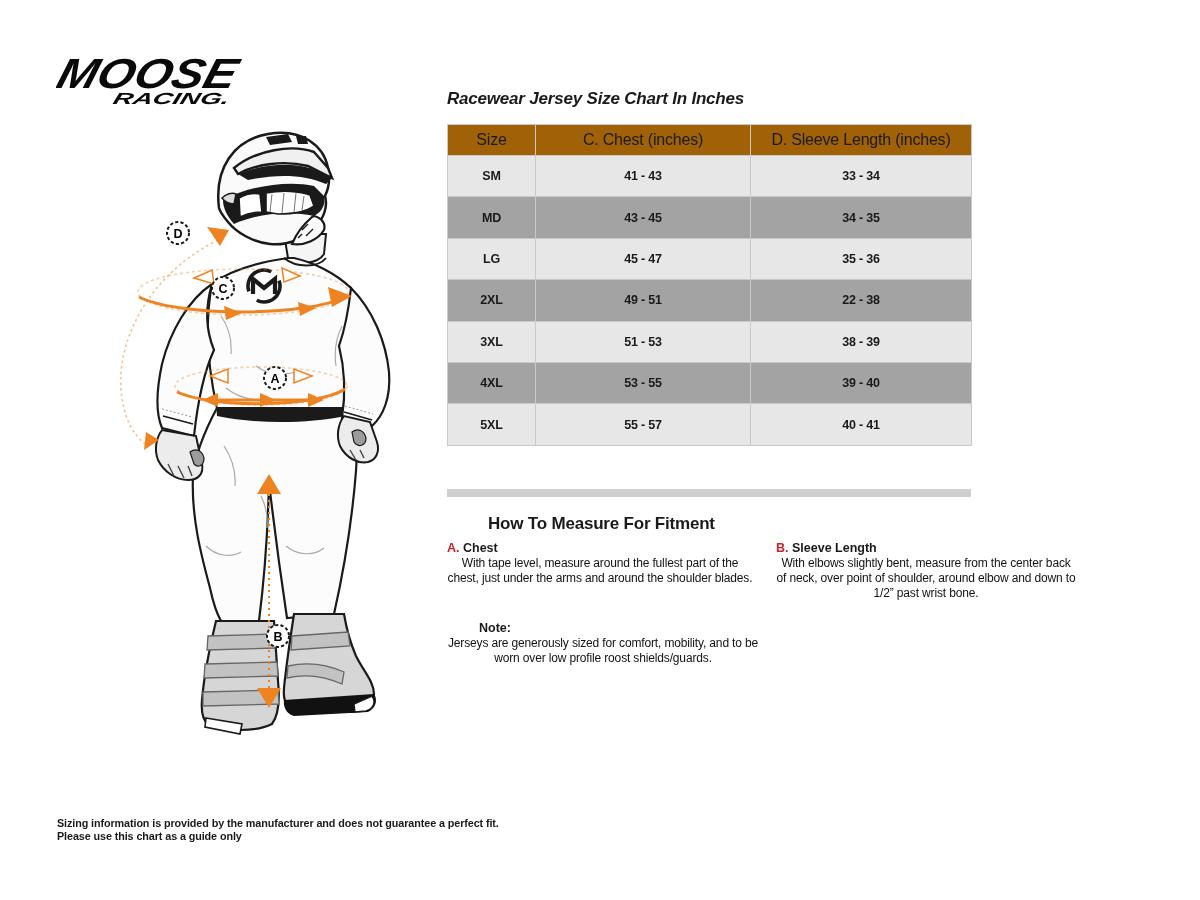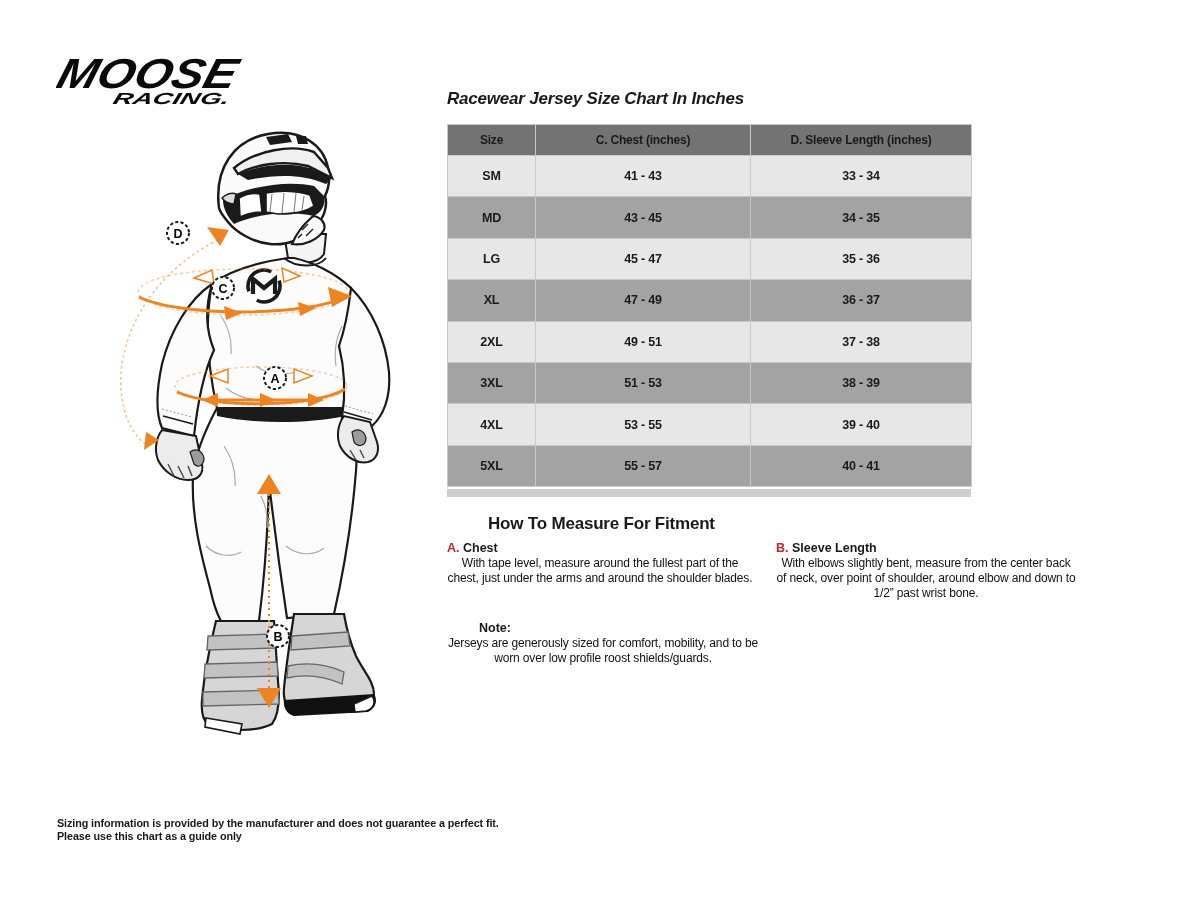--- a/index.html
+++ b/index.html
@@ -8,21 +8,21 @@
     font-family:"Liberation Sans","DejaVu Sans",sans-serif;color:#1a1a1a;
   }
   .abs{position:absolute;}
   
   #logo{left:56px;top:48px;width:200px;height:60px;}
   
   #chart-title{left:447px;top:89px;font-size:17px;font-weight:700;letter-spacing:-0.2px;font-style:italic;}
   #size-table{left:447px;top:124px;}
   table{border-collapse:collapse;table-layout:fixed;width:524px;}
   th,td{border:1px solid #c9c9c9;text-align:center;padding:0;}
-  thead th{height:30px;background:#737373;font-size:12px;font-weight:700;letter-spacing:-0.2px;}
+  thead th{height:30px;background:#a16207;font-size:16px;font-weight:400;letter-spacing:-0.2px;}
   tbody td{height:40.4px;font-size:12.5px;font-weight:700;letter-spacing:-0.2px;background:#a3a3a3;}
   tbody tr:nth-child(odd) td{background:#e7e7e7;}
   col.c1{width:88px;} col.c2{width:215px;} col.c3{width:221px;}
   #table-bottom-bar{left:447px;top:489px;width:524px;height:8px;background:#cfcfcf;}
   
   #measure-heading{left:447px;top:514px;font-size:17px;font-weight:700;letter-spacing:-0.2px;margin-left:41px;}
   .item-label{font-size:12.5px;font-weight:700;}
   .letter-red{color:#C8232A;}
   .desc{font-size:12px;line-height:15px;letter-spacing:-0.15px;color:#111;text-align:center;}
   #chest-label{left:447px;top:541px;}
@@ -177,28 +177,23 @@
           <td>MD</td>
           <td>43 - 45</td>
           <td>34 - 35</td>
         </tr>
         <tr>
           <td>LG</td>
           <td>45 - 47</td>
           <td>35 - 36</td>
         </tr>
         <tr>
-          <td>XL</td>
-          <td>47 - 49</td>
-          <td>36 - 37</td>
-        </tr>
-        <tr>
           <td>2XL</td>
           <td>49 - 51</td>
-          <td>37 - 38</td>
+          <td>22 - 38</td>
         </tr>
         <tr>
           <td>3XL</td>
           <td>51 - 53</td>
           <td>38 - 39</td>
         </tr>
         <tr>
           <td>4XL</td>
           <td>53 - 55</td>
           <td>39 - 40</td>

